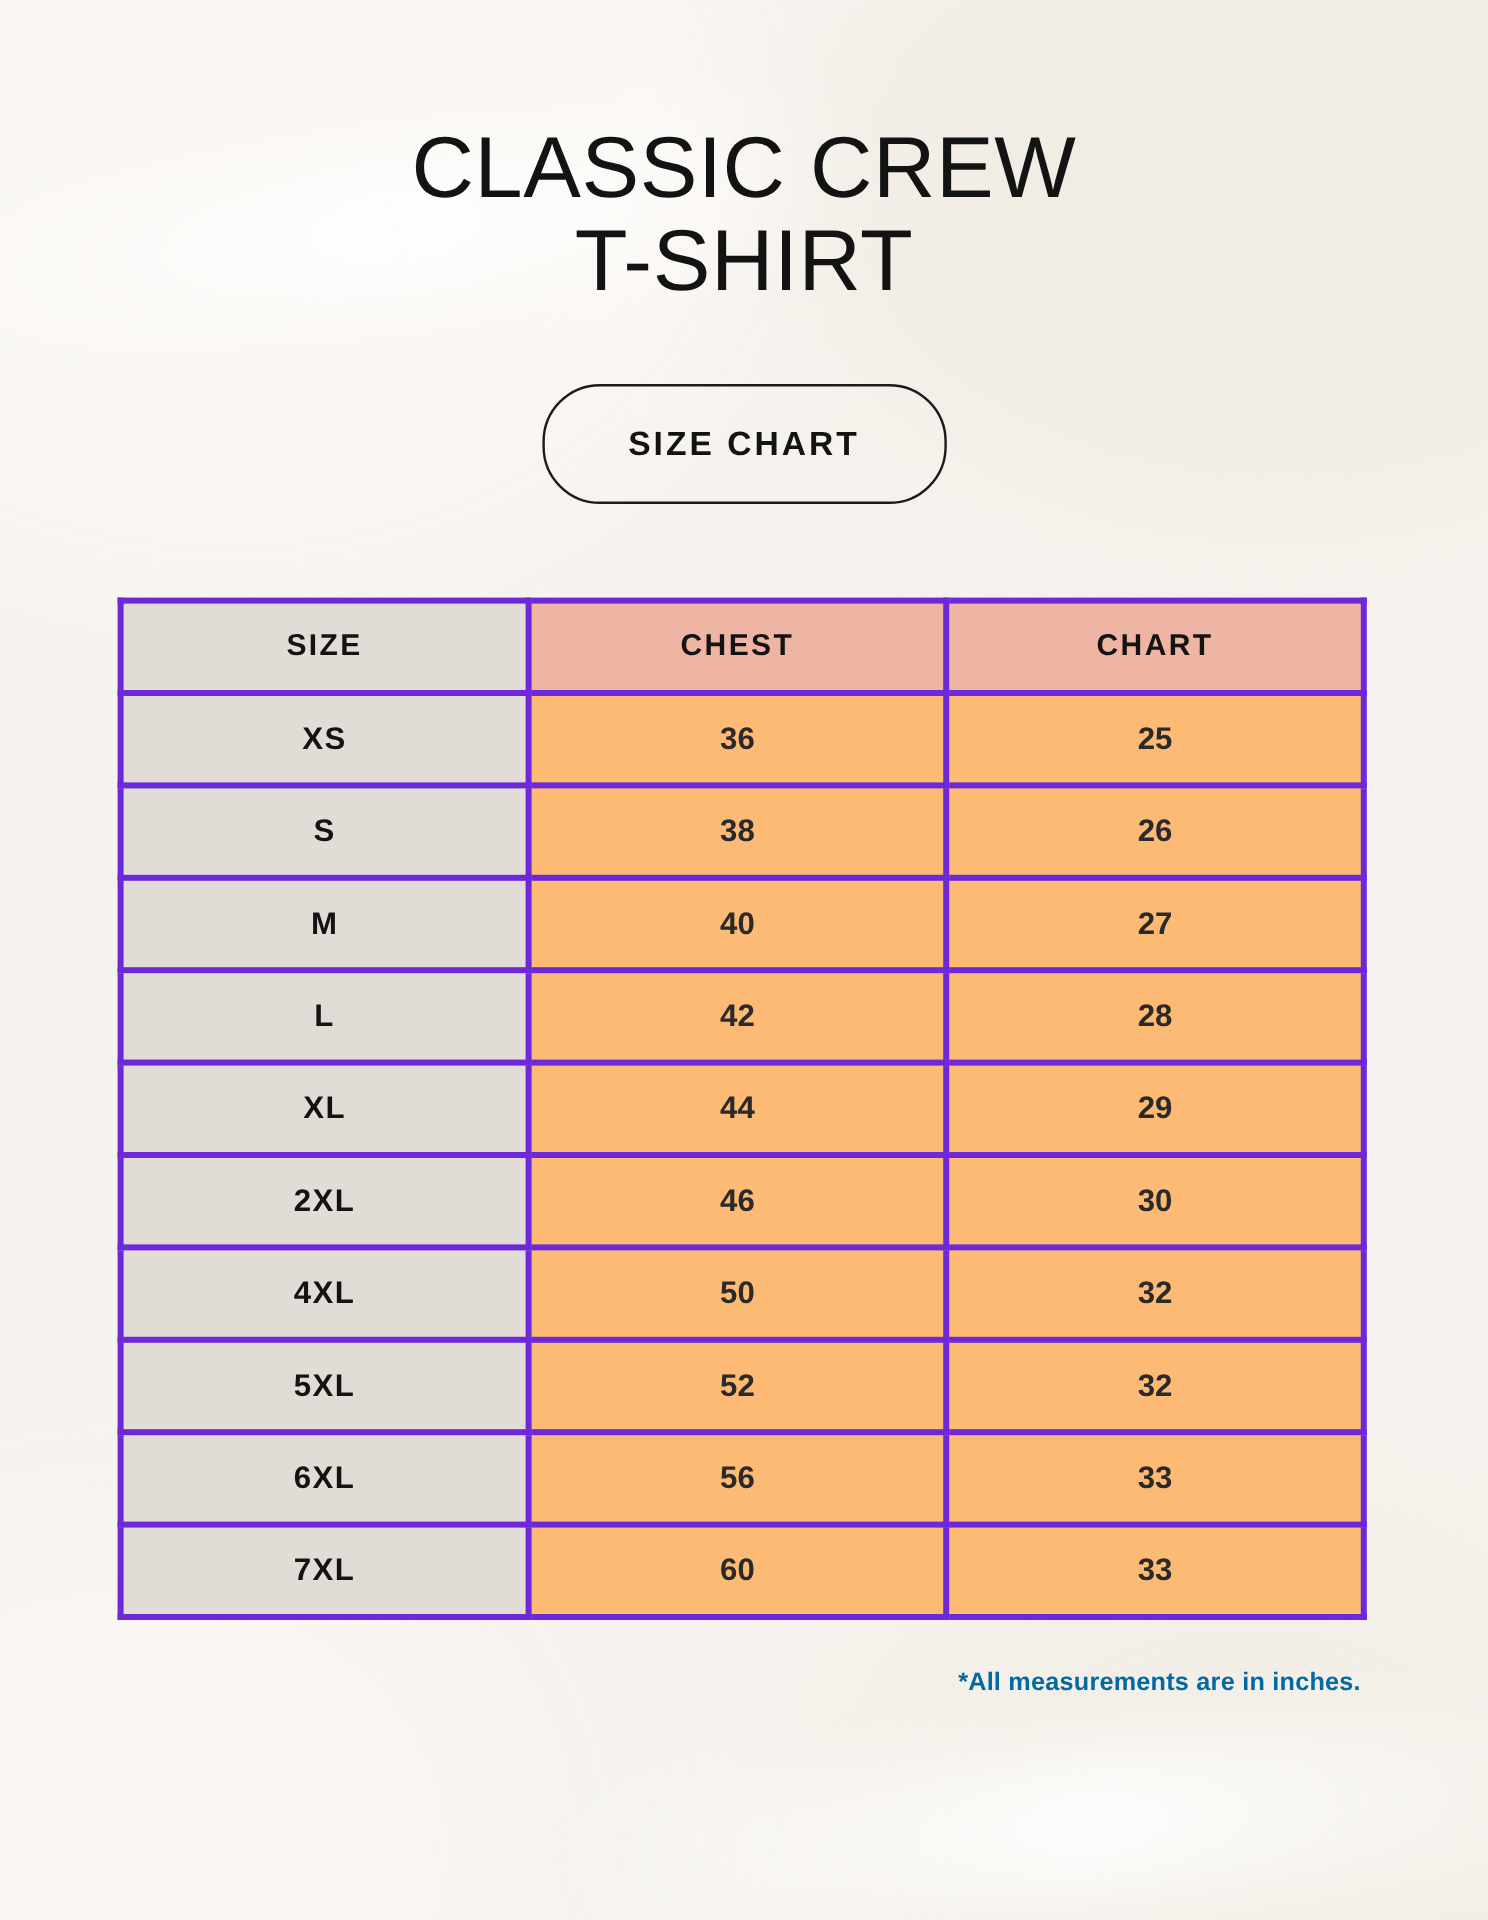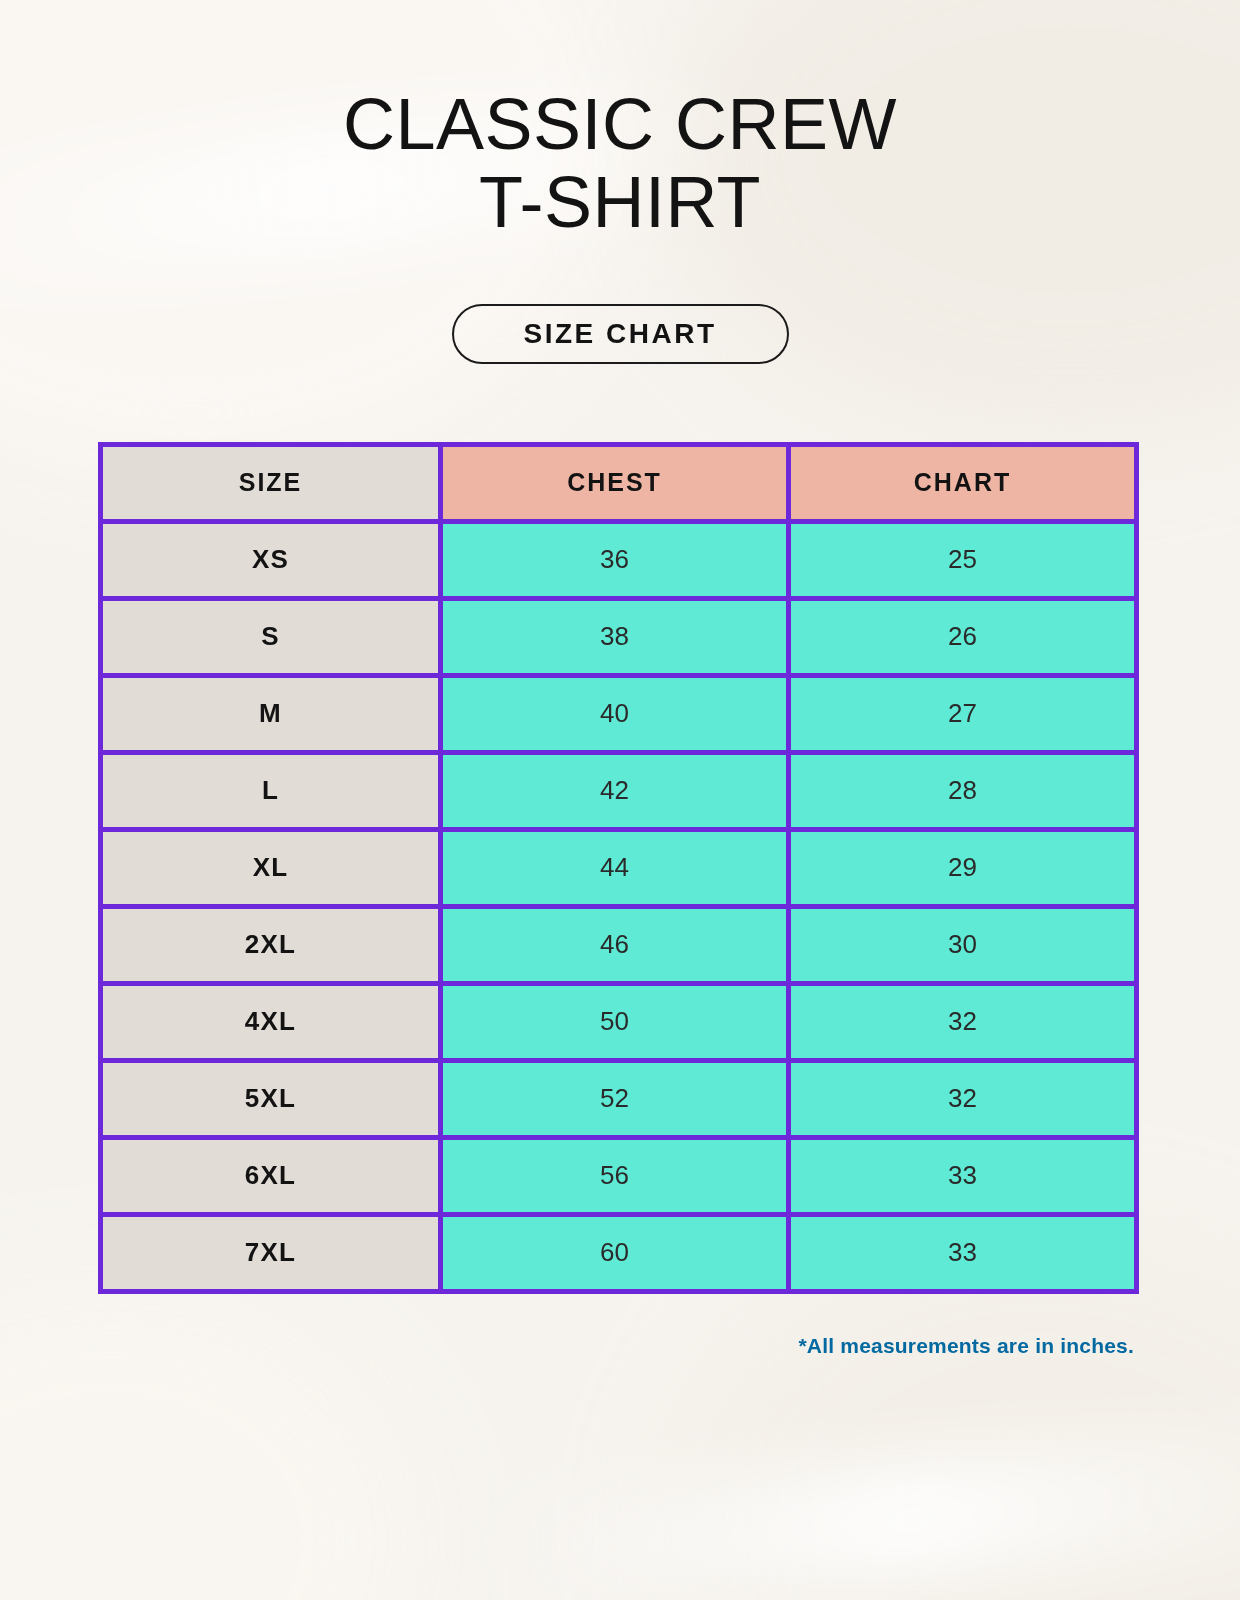--- a/index.html
+++ b/index.html
@@ -62,40 +62,40 @@
 
   .page {
     position: relative;
     z-index: 2;
     width: 1240px;
     height: 1600px;
     padding: 0 98px;
   }
 
   .title {
-    margin: 0;
+    margin: 16px;
     padding-top: 86px;
     text-align: center;
     font-size: 72px;
     line-height: 1.08;
     letter-spacing: 0.5px;
     font-weight: 400;
     color: #131313;
   }
   .title .line { display: block; }
 
   .pill-wrap {
     display: flex;
     justify-content: center;
     margin-top: 62px;
   }
   .pill {
     border: 2px solid #1b1b1b;
     border-radius: 48px;
-    padding: 12px 70px;
+    padding: 32px 70px;
     font-size: 28px;
     font-weight: 700;
     letter-spacing: 2.5px;
     color: #131313;
     background: transparent;
   }
 
   .table-wrap {
     margin-top: 78px;
   }
@@ -128,23 +128,23 @@
   thead th.h-length { background: #eeb5a4; }
 
   tbody td.col-size {
     background: #e2dcd6;
     font-size: 26px;
     font-weight: 700;
     letter-spacing: 1.2px;
     color: #131313;
   }
   tbody td.col-val {
-    background: #5eead4;
+    background: #fdba74;
     font-size: 26px;
-    font-weight: 400;
+    font-weight: 700;
     color: #2a2a2a;
   }
 
   .footnote {
     width: 1036px;
     text-align: right;
     margin-top: 40px;
     font-size: 21px;
     font-weight: 700;
     color: #0369a1;

